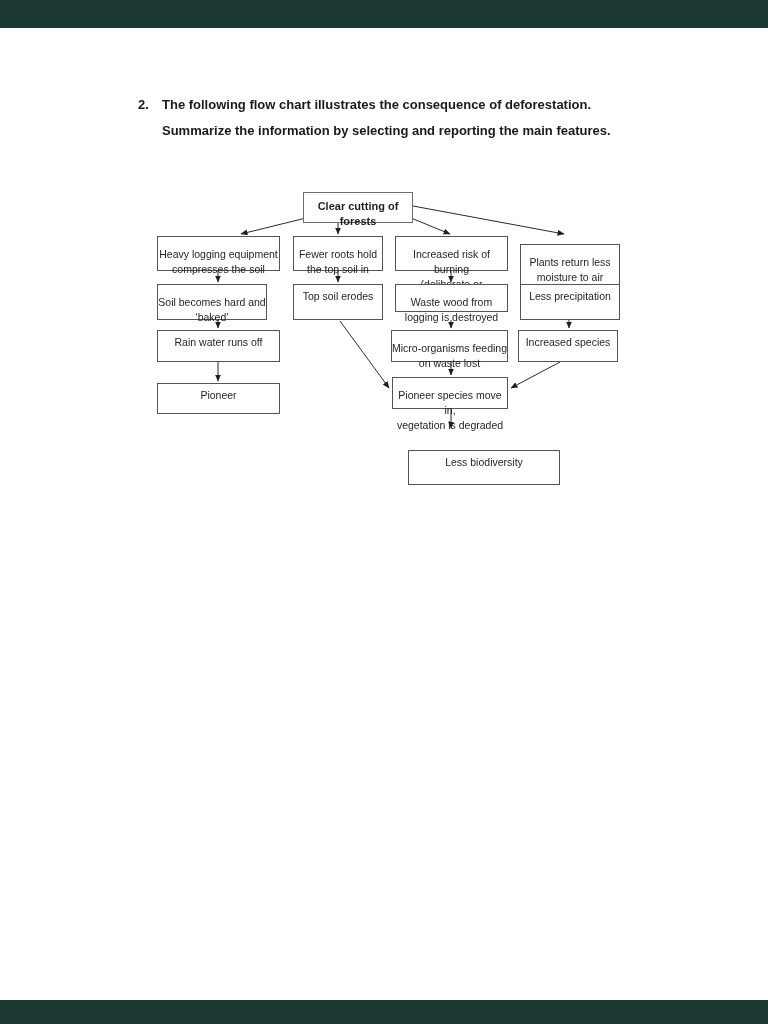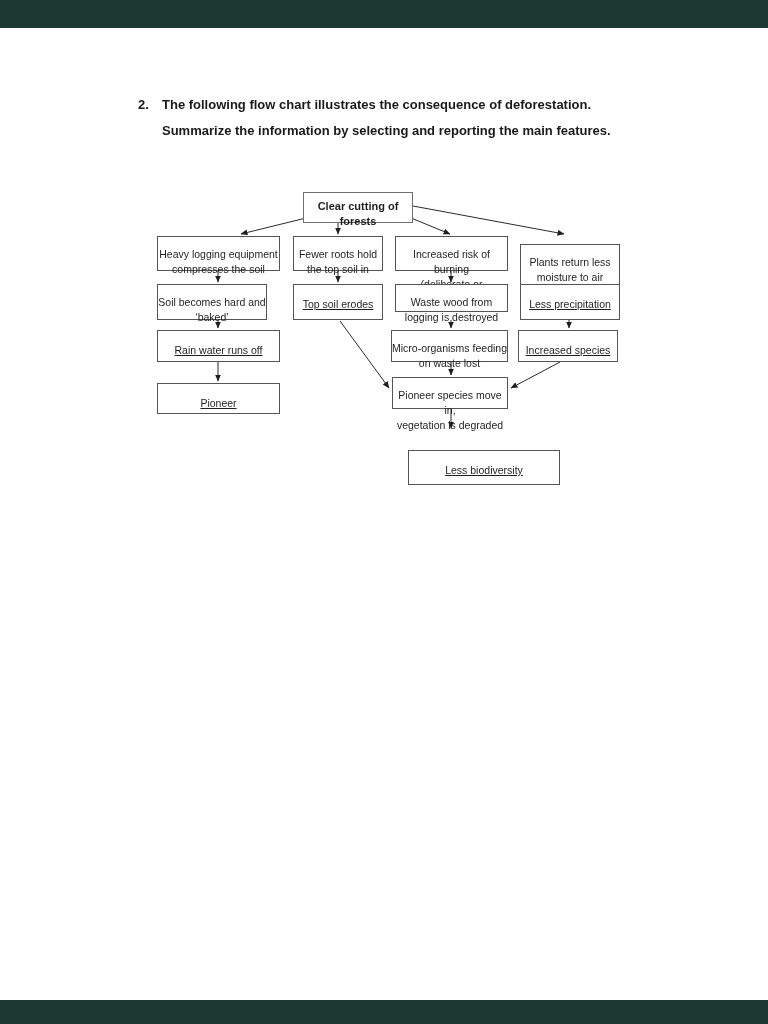--- a/index.html
+++ b/index.html
@@ -46,21 +46,21 @@
     padding-top: 10px;
     color: #1f1f1f;
   }
   .node .node-label { white-space: pre-line; display: block; }
   .node.title-node {
     font-weight: bold;
     font-size: 11px;
     border-color: #6e6e6e;
     padding-top: 6px;
   }
-  .node.single { padding-top: 12px; text-decoration: underline; }
+  .node.single { padding-top: 4px; }
 
   
   #n-clear    { left: 303px; top: 192px; width: 110px; height: 31px; }
   #n-heavy    { left: 157px; top: 236px; width: 123px; height: 35px; }
   #n-fewer    { left: 293px; top: 236px; width: 90px;  height: 35px; }
   #n-burning  { left: 395px; top: 236px; width: 113px; height: 35px; }
   #n-plants   { left: 520px; top: 236px; width: 100px; height: 44px; margin-top: 8px; }
   #n-soilhard { left: 157px; top: 284px; width: 110px; height: 36px; }
   #n-erodes   { left: 293px; top: 284px; width: 90px;  height: 36px; }
   #n-waste    { left: 395px; top: 284px; width: 113px; height: 28px; }

